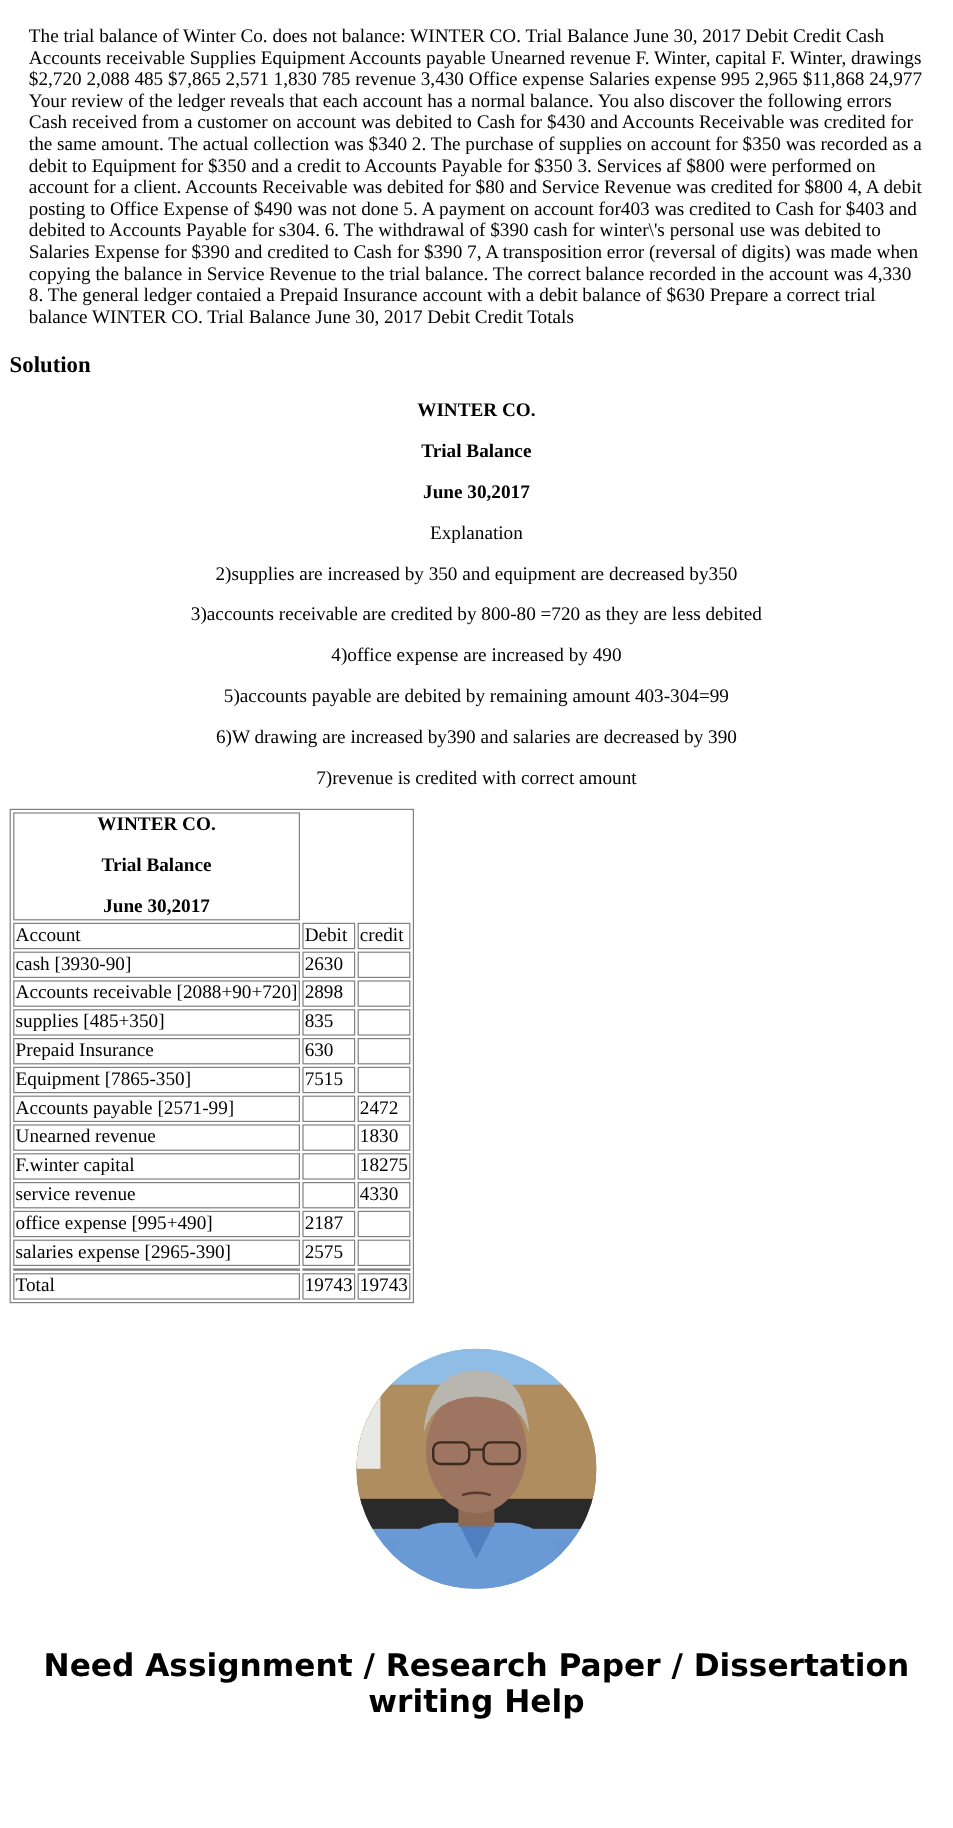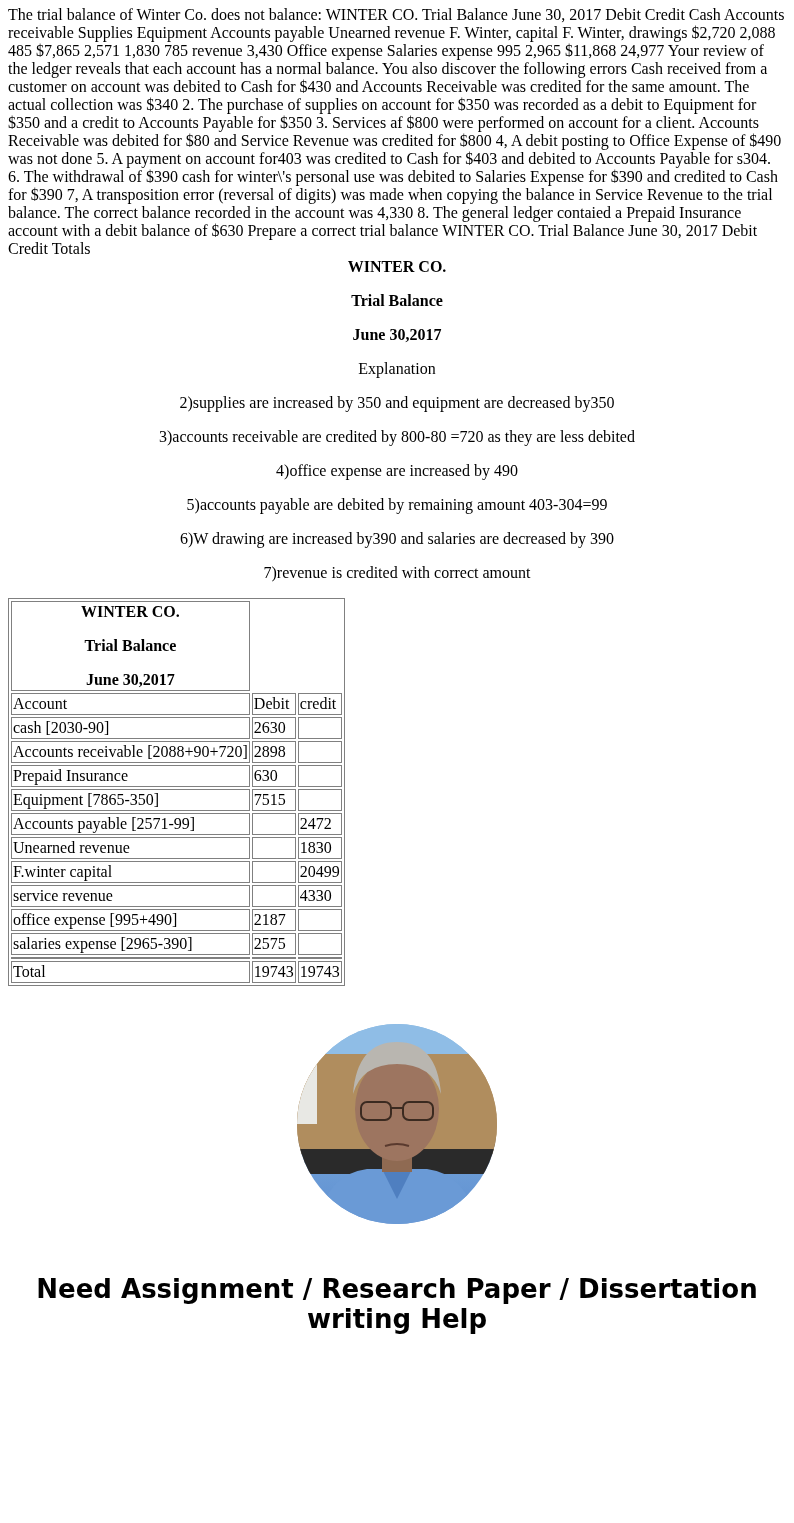--- a/index.html
+++ b/index.html
@@ -4,21 +4,21 @@
   <style>
     html, body { margin: 0; padding: 0; background: #ffffff; }
     body {
       width: 794px;
       font-family: "Liberation Serif", "DejaVu Serif", serif;
       font-size: 16px;
       line-height: 18px;
       color: #000;
     }
     .content { padding: 6px 8px 0 8px; }
-    .question { margin: 0; }
+    .question { margin: 16px; }
     h3.solution-heading {
       font-size: 19px;
       font-weight: bold;
       margin: 20px 0 18px 0;
       line-height: 22px;
     }
     p { margin: 0 0 16px 0; text-align: center; }
     p.bold { font-weight: bold; }
     table.tb {
       border: 1px solid #808080;
@@ -56,20 +56,21 @@
       margin-top: 50px;
       padding-bottom: 20px;
     }
   </style>
 </head>
 <body>
 
 <div class="content">
   <div class="question">The trial balance of Winter Co. does not balance: WINTER CO. Trial Balance June 30, 2017 Debit Credit Cash Accounts receivable Supplies Equipment Accounts payable Unearned revenue F. Winter, capital F. Winter, drawings $2,720 2,088 485 $7,865 2,571 1,830 785 revenue 3,430 Office expense Salaries expense 995 2,965 $11,868 24,977 Your review of the ledger reveals that each account has a normal balance. You also discover the following errors Cash received from a customer on account was debited to Cash for $430 and Accounts Receivable was credited for the same amount. The actual collection was $340 2. The purchase of supplies on account for $350 was recorded as a debit to Equipment for $350 and a credit to Accounts Payable for $350 3. Services af $800 were performed on account for a client. Accounts Receivable was debited for $80 and Service Revenue was credited for $800 4, A debit posting to Office Expense of $490 was not done 5. A payment on account for403 was credited to Cash for $403 and debited to Accounts Payable for s304. 6. The withdrawal of $390 cash for winter\'s personal use was debited to Salaries Expense for $390 and credited to Cash for $390 7, A transposition error (reversal of digits) was made when copying the balance in Service Revenue to the trial balance. The correct balance recorded in the account was 4,330 8. The general ledger contaied a Prepaid Insurance account with a debit balance of $630 Prepare a correct trial balance WINTER CO. Trial Balance June 30, 2017 Debit Credit Totals</div>
 
+  <h3 class="solution-heading">Solution</h3>
 
   <p class="bold">WINTER CO.</p>
   <p class="bold">Trial Balance</p>
   <p class="bold">June 30,2017</p>
   <p>Explanation</p>
 
   <p>2)supplies are increased by 350 and equipment are decreased by350</p>
   <p>3)accounts receivable are credited by 800-80 =720 as they are less debited</p>
   <p>4)office expense are increased by 490</p>
   <p>5)accounts payable are debited by remaining amount 403-304=99</p>
@@ -86,27 +87,32 @@
       </td>
       <td class="noborder"></td>
       <td class="noborder"></td>
     </tr>
     <tr>
       <td>Account</td>
       <td>Debit</td>
       <td>credit</td>
     </tr>
     <tr>
-      <td>cash   [2030-90]</td>
+      <td>cash   [3930-90]</td>
       <td>2630</td>
       <td></td>
     </tr>
     <tr>
       <td>Accounts receivable [2088+90+720]</td>
       <td>2898</td>
+      <td></td>
+    </tr>
+    <tr>
+      <td>supplies [485+350]</td>
+      <td>835</td>
       <td></td>
     </tr>
     <tr>
       <td>Prepaid Insurance</td>
       <td>630</td>
       <td></td>
     </tr>
     <tr>
       <td>Equipment [7865-350]</td>
       <td>7515</td>
@@ -118,21 +124,21 @@
       <td>2472</td>
     </tr>
     <tr>
       <td>Unearned revenue</td>
       <td></td>
       <td>1830</td>
     </tr>
     <tr>
       <td>F.winter capital</td>
       <td></td>
-      <td>20499</td>
+      <td>18275</td>
     </tr>
     <tr>
       <td>service revenue</td>
       <td></td>
       <td>4330</td>
     </tr>
     <tr>
       <td>office expense   [995+490]</td>
       <td>2187</td>
       <td></td>

